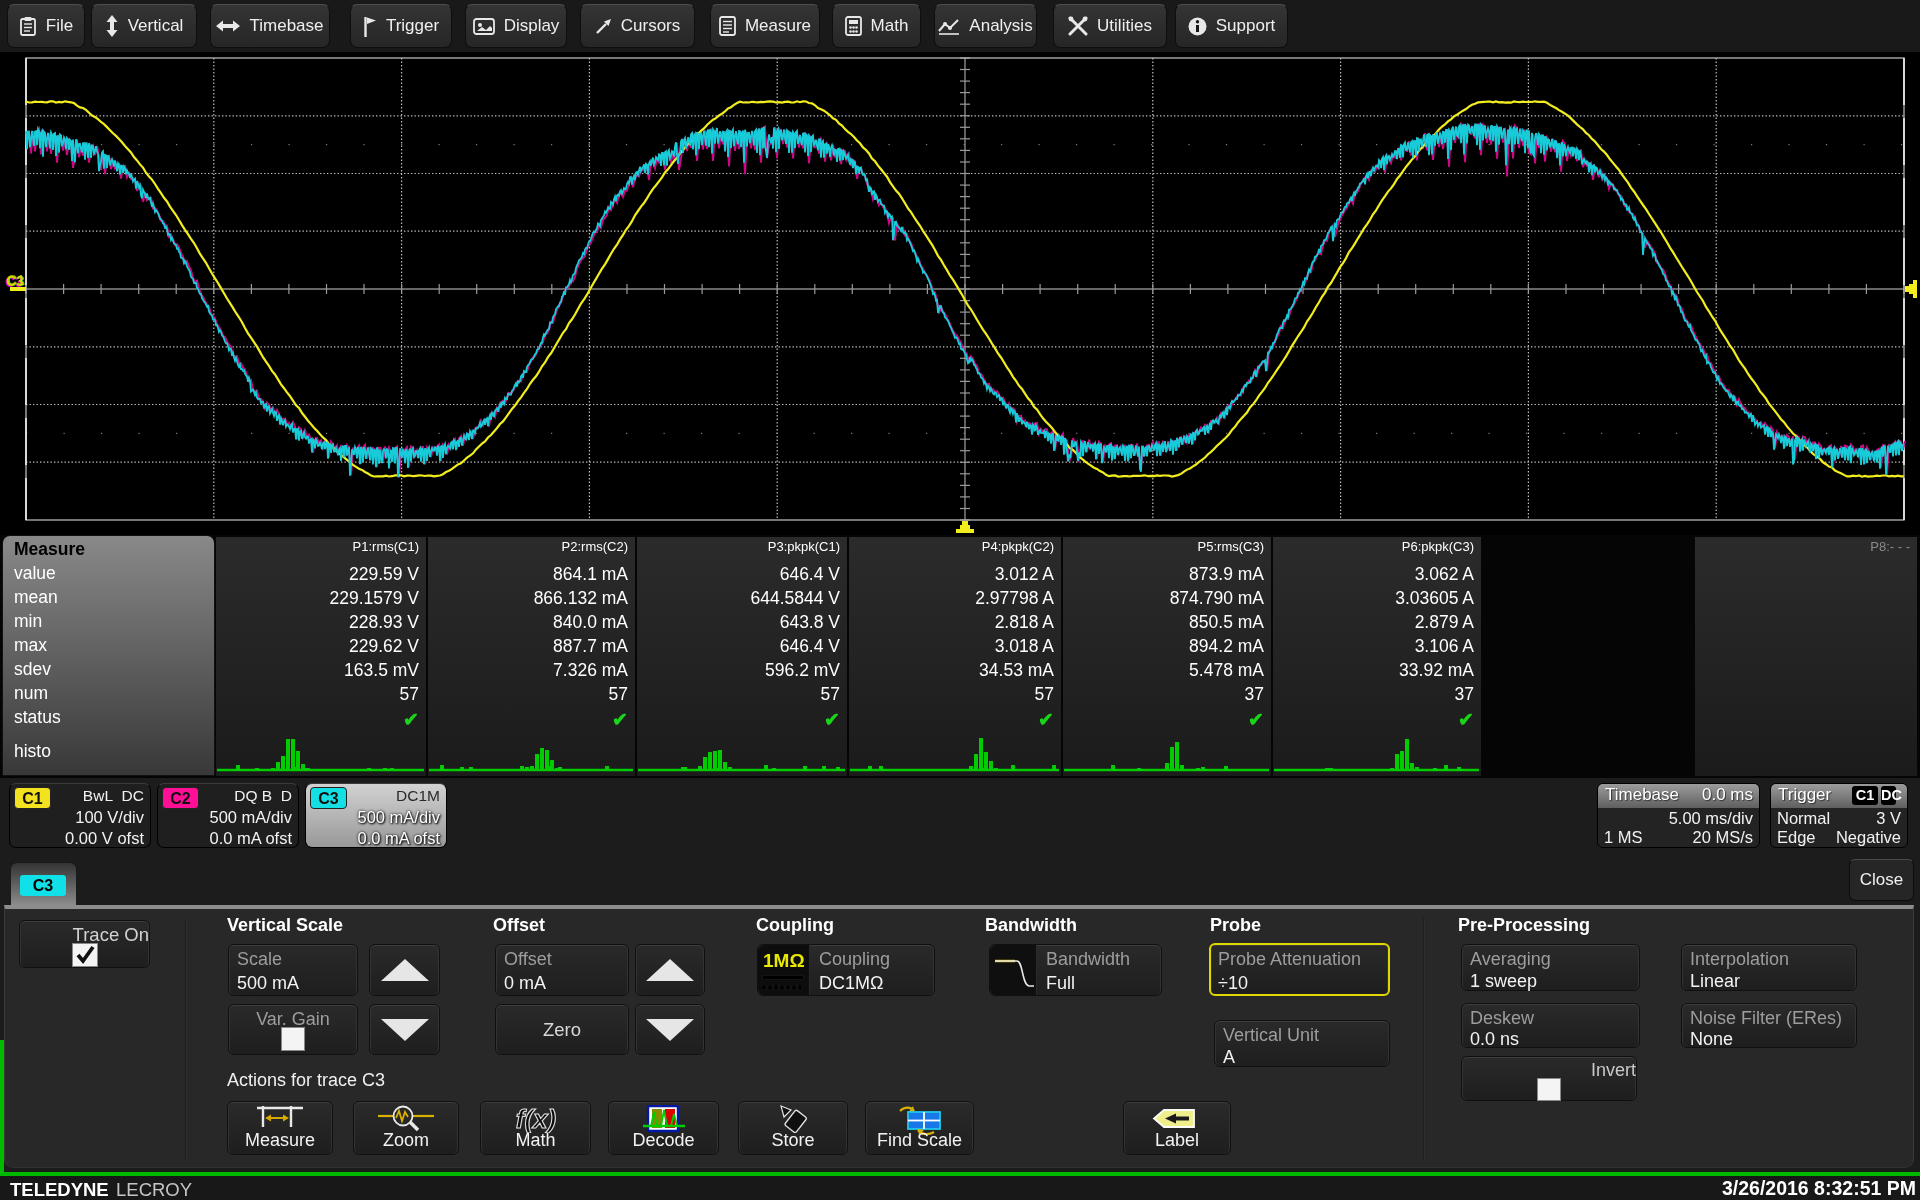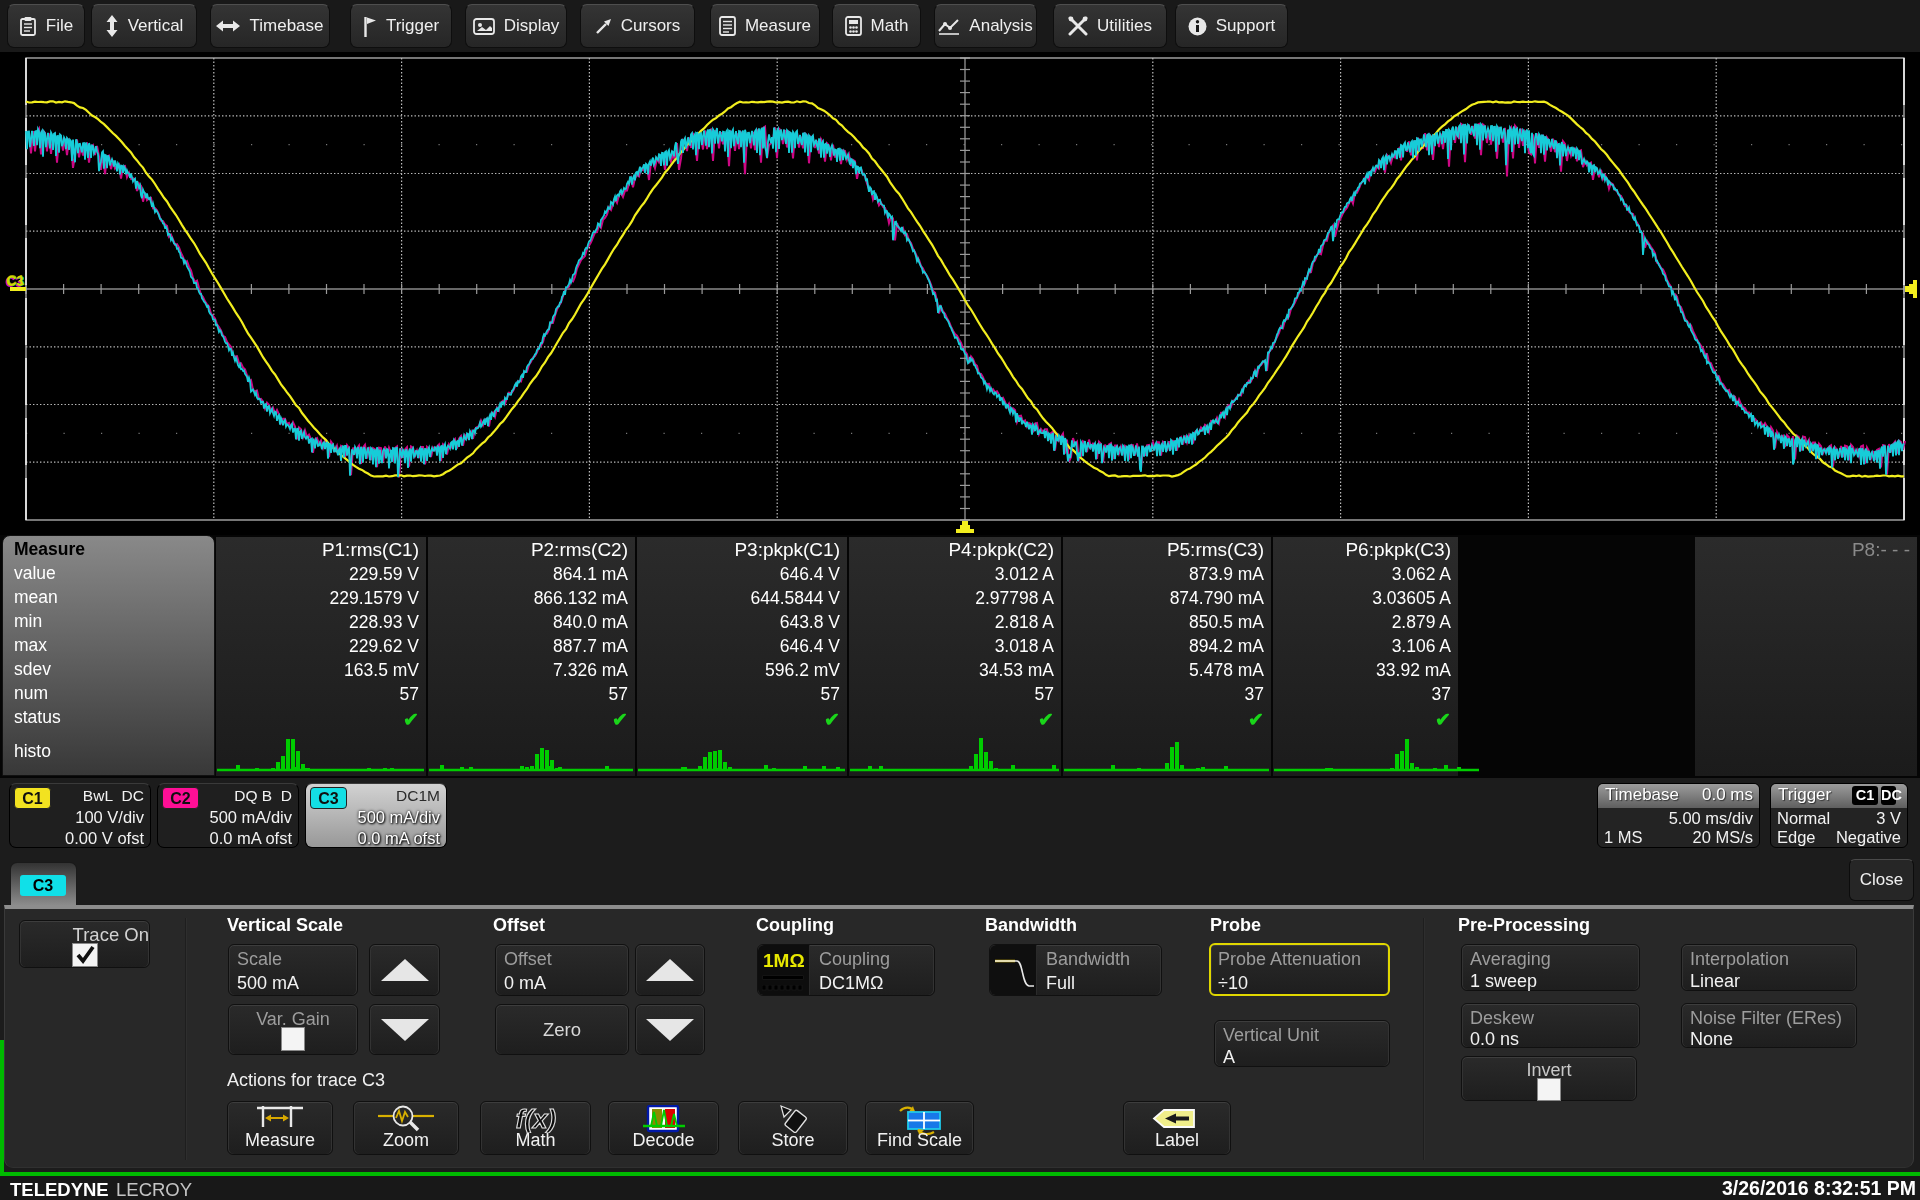--- a/index.html
+++ b/index.html
@@ -1,21 +1,21 @@
 <!DOCTYPE html>
 <html><head><meta charset="utf-8"><style>
 *{margin:0;padding:0;box-sizing:border-box;font-family:"Liberation Sans",sans-serif;}
 html,body{width:1920px;height:1200px;background:#1c1c1c;overflow:hidden;position:relative;}
 .abs{position:absolute;}
 #menubar{left:0;top:0;width:1920px;height:52px;background:#191919;}
 .mbtn{position:absolute;top:4px;height:44px;background:linear-gradient(#343434,#262626);border:1px solid #0e0e0e;border-top-color:#4e4e4e;border-radius:7px;color:#efefef;font-size:17px;display:flex;align-items:center;justify-content:center;gap:9px;}
 #scope{left:0;top:52px;width:1920px;height:483px;background:#000;}
 #mtable{left:0;top:535px;width:1920px;height:243px;background:#050505;}
 .mcol{position:absolute;top:2px;height:239px;background:linear-gradient(#2b2b2b,#1b1b1b);}
-.mhead{position:absolute;top:2px;right:7px;font-size:19px;color:#fff;padding-left:47px;}
+.mhead{position:absolute;top:2px;right:7px;font-size:13px;color:#fff;padding-left:47px;}
 .mval{position:absolute;right:7px;font-size:17.5px;color:#fff;}
 #mlabels{position:absolute;left:2px;top:0px;width:213px;height:241px;background:linear-gradient(#898989,#383838);border:1px solid #111;border-radius:8px 8px 0 0;}
 .mrow{position:absolute;left:11px;font-size:17.5px;color:#fff;}
 #chbar{left:0;top:778px;width:1920px;height:80px;background:#1c1c1c;}
 .chbox{position:absolute;top:5px;width:142px;height:65px;background:#1f1f1f;border:1px solid #000;border-top-color:#3a3a3a;border-radius:7px;color:#f2f2f2;font-size:16.5px;}
 .badge{position:absolute;left:4px;top:3px;width:37px;height:22px;border-radius:4px;color:#101010;font-weight:bold;font-size:16px;text-align:center;line-height:22px;border:1px solid #222;}
 .chr1{position:absolute;right:6px;top:3px;font-size:15.5px;}
 .chr2{position:absolute;right:6px;top:24px;}
 .chr3{position:absolute;right:6px;top:45px;}
 .ibox{position:absolute;top:5px;height:65px;background:#232323;border:1px solid #000;border-radius:6px;color:#f2f2f2;font-size:16.5px;overflow:hidden;}
@@ -300,21 +300,21 @@
     <div class="mcol" style="left:1063px;width:208px;">
       <div class="mhead" style="color:#fff;">P5:rms(C3)</div>
       <div class="mval" style="top:27px;">873.9 mA</div>
       <div class="mval" style="top:51px;">874.790 mA</div>
       <div class="mval" style="top:75px;">850.5 mA</div>
       <div class="mval" style="top:99px;">894.2 mA</div>
       <div class="mval" style="top:123px;">5.478 mA</div>
       <div class="mval" style="top:147px;">37</div>
       <div style="position:absolute;top:171px;right:7px;color:#1ad51a;font-size:19px;font-weight:bold;">✔</div>
     </div>
-    <div class="mcol" style="left:1273px;width:185px;">
+    <div class="mcol" style="left:1273px;width:208px;">
       <div class="mhead" style="color:#fff;">P6:pkpk(C3)</div>
       <div class="mval" style="top:27px;">3.062 A</div>
       <div class="mval" style="top:51px;">3.03605 A</div>
       <div class="mval" style="top:75px;">2.879 A</div>
       <div class="mval" style="top:99px;">3.106 A</div>
       <div class="mval" style="top:123px;">33.92 mA</div>
       <div class="mval" style="top:147px;">37</div>
       <div style="position:absolute;top:171px;right:7px;color:#1ad51a;font-size:19px;font-weight:bold;">✔</div>
     </div>
     <div class="mcol" style="left:1695px;width:222px;">
@@ -552,21 +552,21 @@
     </div>
     <div class="dbtn" style="left:1456px;top:35px;width:179px;height:47px;">
       <div class="glab">Averaging</div>
       <div class="wval" style="top:26px;">1 sweep</div>
     </div>
     <div class="dbtn" style="left:1456px;top:94px;width:179px;height:45px;">
       <div class="glab">Deskew</div>
       <div class="wval" style="top:25px;">0.0 ns</div>
     </div>
     <div class="dbtn" style="left:1456px;top:147px;width:176px;height:45px;">
-      <div style="position:absolute;left:0;right:0;top:3px;text-align:center;color:#c9c9c9;font-size:18px;">Invert</div>
+      <div style="position:absolute;left:0;right:0;top:3px;text-align:right;color:#c9c9c9;font-size:18px;">Invert</div>
       <div class="cb" style="left:50%;margin-left:-12px;top:21px;width:24px;height:23px;"></div>
     </div>
     <div class="dbtn" style="left:1676px;top:35px;width:176px;height:47px;">
       <div class="glab">Interpolation</div>
       <div class="wval" style="top:26px;">Linear</div>
     </div>
     <div class="dbtn" style="left:1676px;top:94px;width:176px;height:45px;">
       <div class="glab">Noise Filter (ERes)</div>
       <div class="wval" style="top:25px;">None</div>
     </div>

